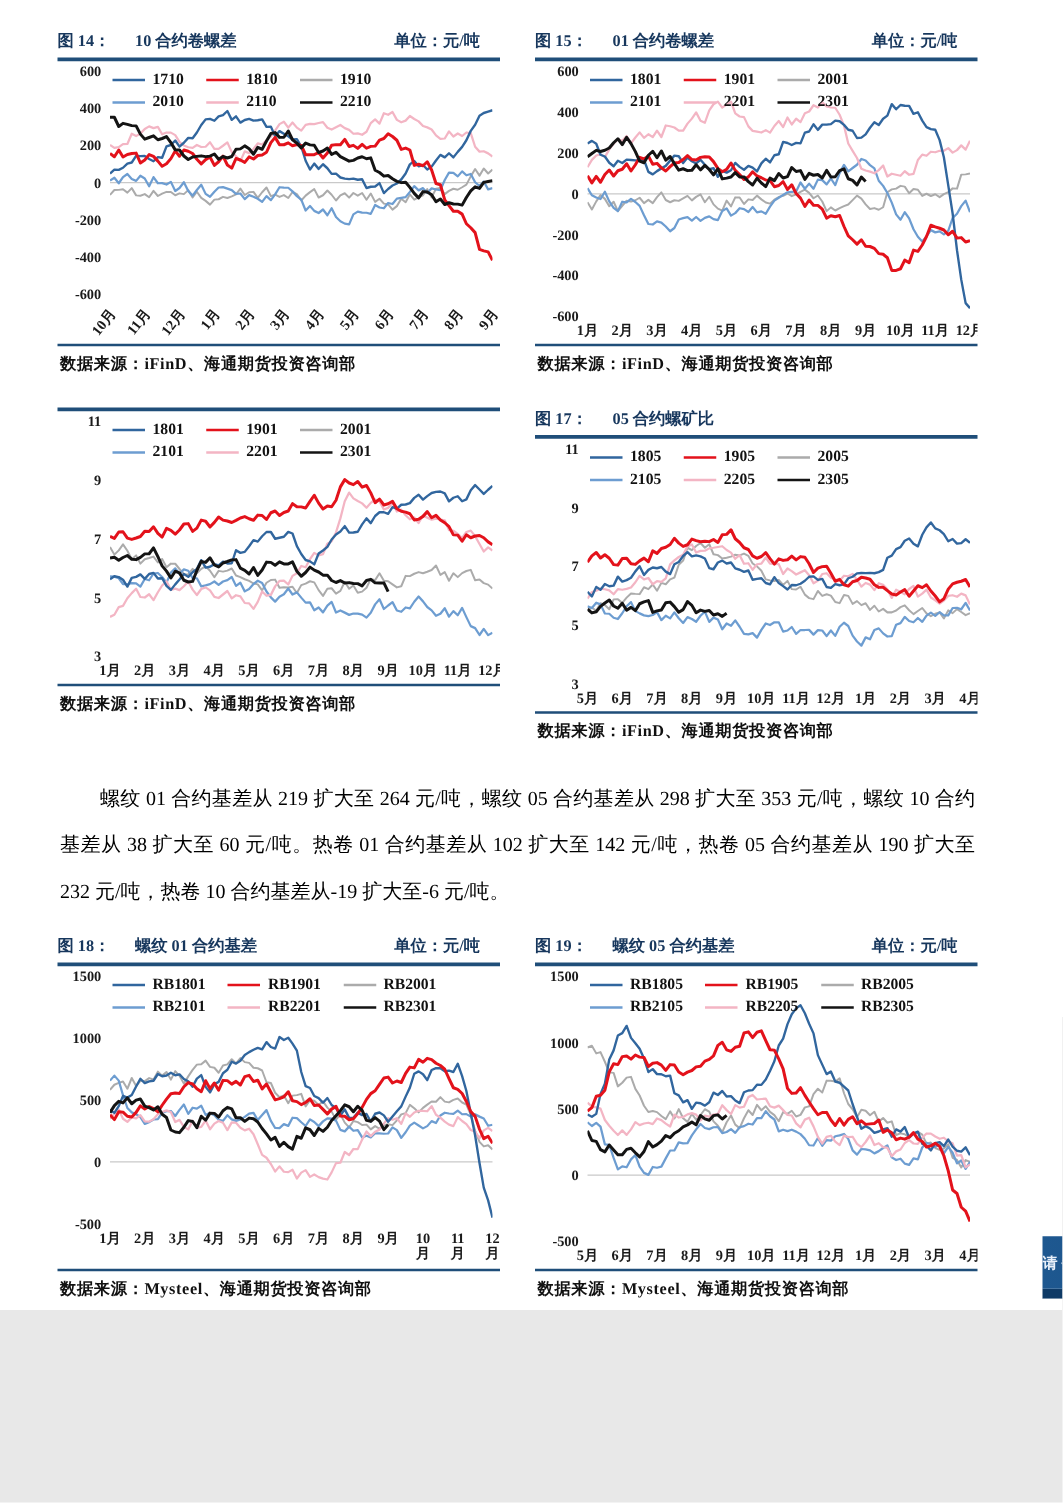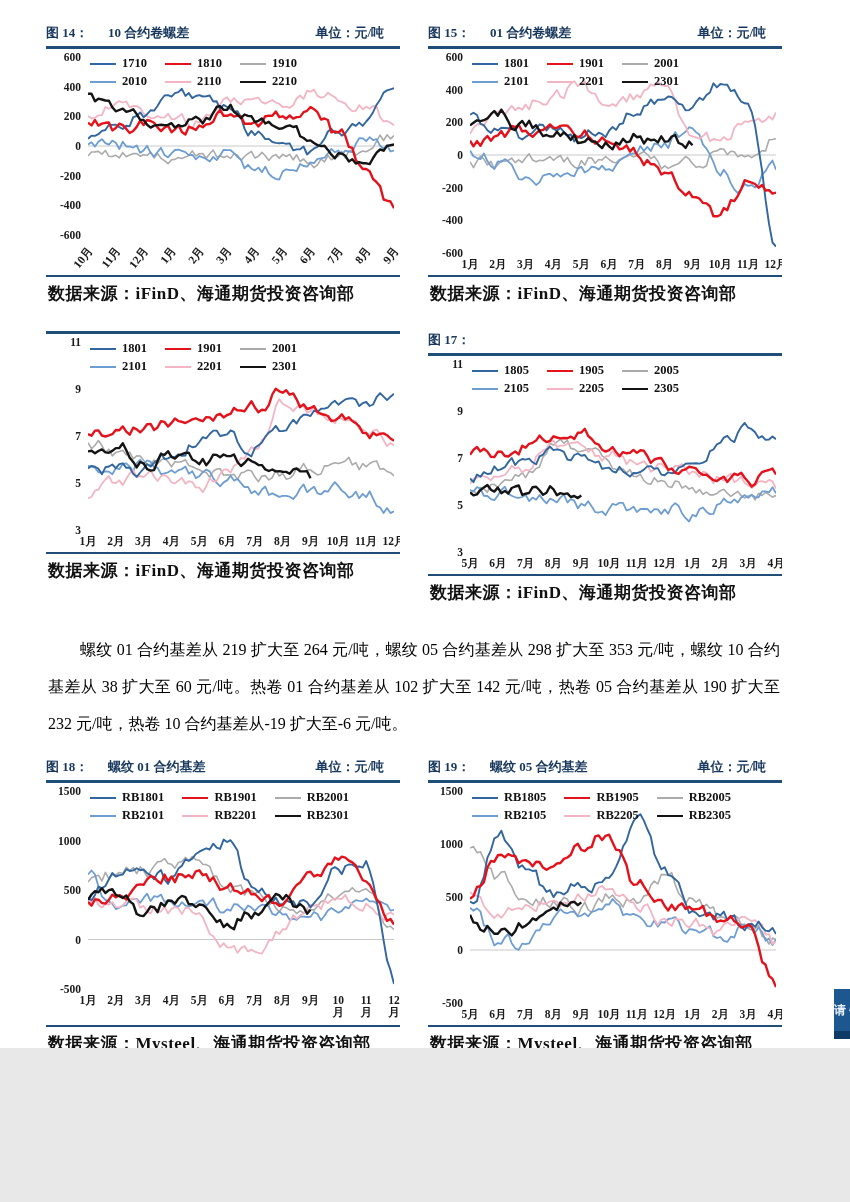--- a/index.html
+++ b/index.html
@@ -38,21 +38,21 @@
   .fig-unit { margin-right:16px; flex:none; }
   .fig-rule  { height:3px; background:#1F4E79; }
   .fig-rule2 { height:2px; background:#1F4E79; }
   .chart-wrap { position:relative; margin-top:2px; }
   .chart-svg { display:block; }
   .legend { position:absolute; left:44px; top:5px; display:grid;
     grid-template-columns:repeat(3,auto); column-gap:18px; row-gap:3px; }
   .legend-item { display:flex; align-items:center; gap:6px; }
   .legend-swatch { width:26px; height:0; flex:none; }
   .legend-label { font-size:12.5px; font-weight:700; color:#111; }
-  .fig-source { font-size:17px; font-weight:700; color:#111; padding:5px 0 2px 2px;
+  .fig-source { font-size:13px; font-weight:700; color:#111; padding:5px 0 2px 2px;
     letter-spacing:.5px; }
   .tick { font-size:11.5px; font-weight:700; fill:#1A1A1A; }
   .paragraph { margin:26px 2px 16px 2px; font-size:16px; line-height:2.3; color:#000;
     text-align:justify; text-indent:2em; }
   
   .footer { flex:none; margin-top:auto; }
   .footer-band { height:42px; background:linear-gradient(90deg,#1E5890,#174A7F);
     position:relative; display:flex; align-items:center; justify-content:center; overflow:hidden; }
   .fd1 { width:56px; height:56px; right:110px; top:4px;  background:rgba(255,255,255,.10); }
   .fd2 { width:64px; height:64px; right:48px;  top:-18px; background:rgba(255,255,255,.12); }
@@ -280,20 +280,21 @@
               </div>
             </div>
         </div>
         <div class="fig-rule2"></div>
         <div class="fig-source">数据来源：iFinD、海通期货投资咨询部</div>
       </section>
 
       <section class="figure">
         <div class="fig-head">
           <span class="fig-label">图 17：</span>
+          <span class="fig-title">05 合约螺矿比</span>
           <span class="fig-unit"></span>
         </div>
         <div class="fig-rule"></div>
         <div class="chart-wrap">
           <svg class="chart-svg" viewBox="0 0 354 216" width="354" height="216">
               <clipPath id="clip3">
                 <rect x="42" y="4" width="306" height="192"></rect>
               </clipPath>
               <text x="35" y="10" text-anchor="end" class="tick">11</text>
               <text x="35" y="57" text-anchor="end" class="tick">9</text>

